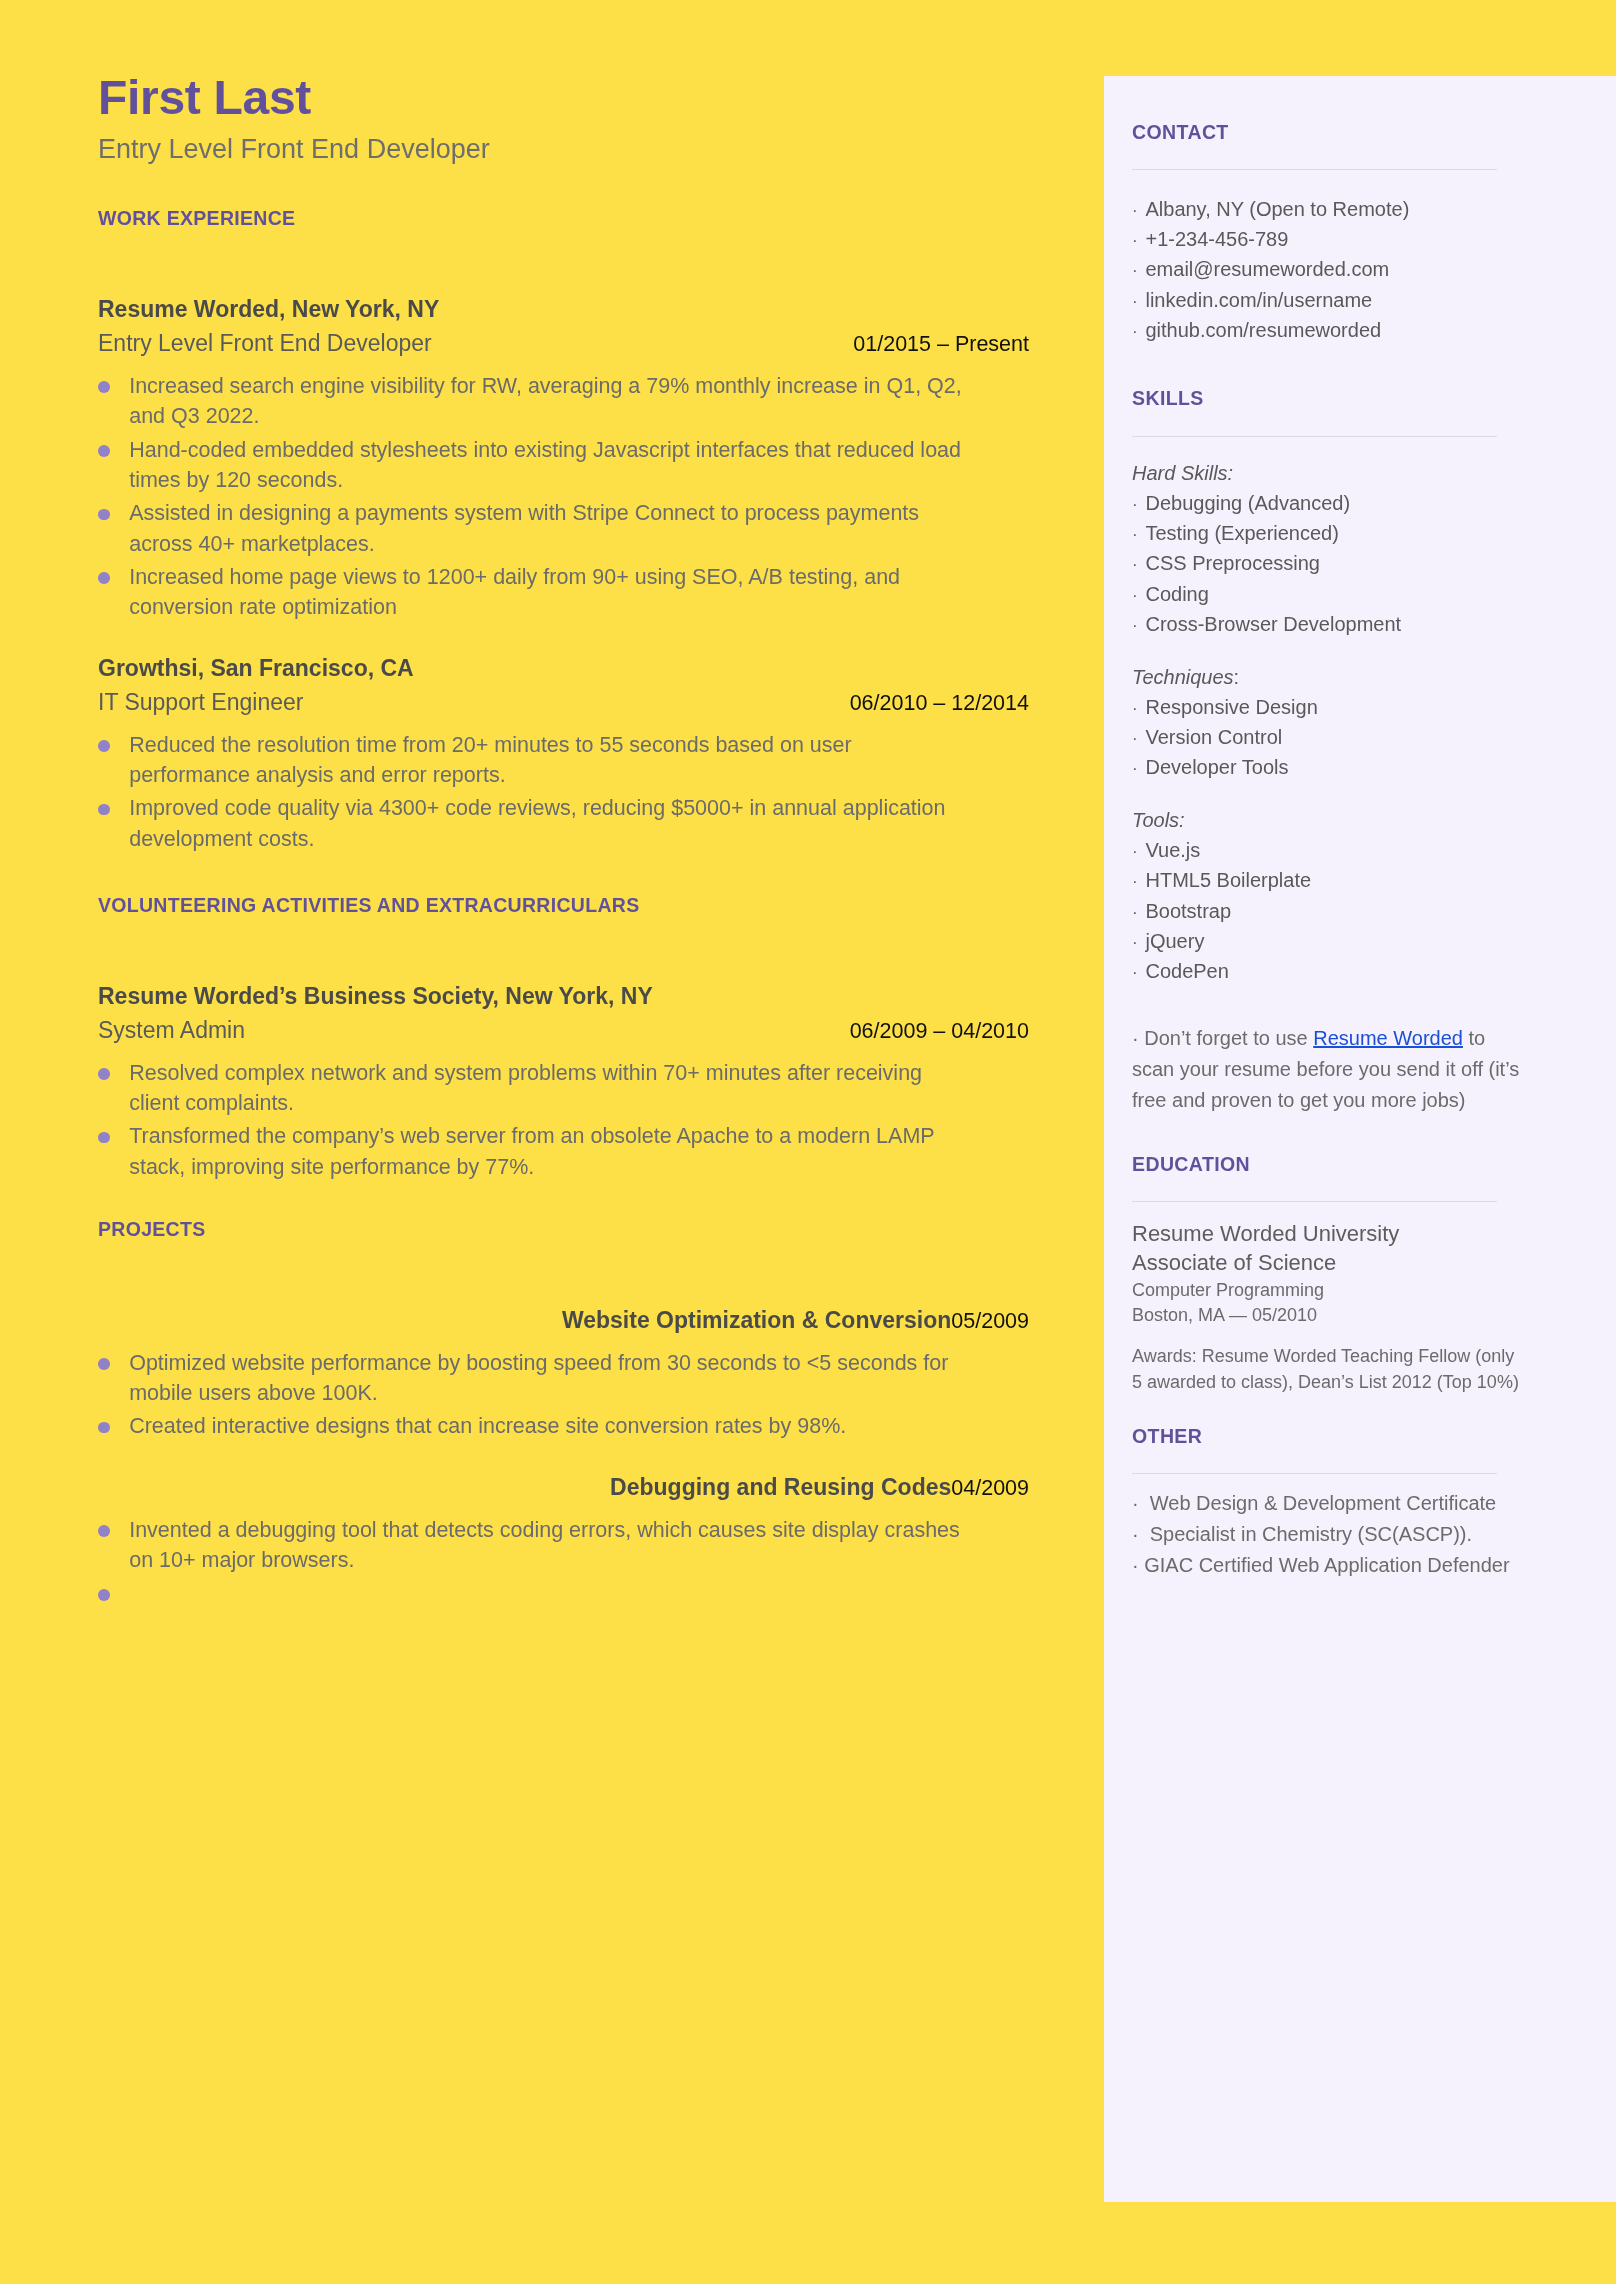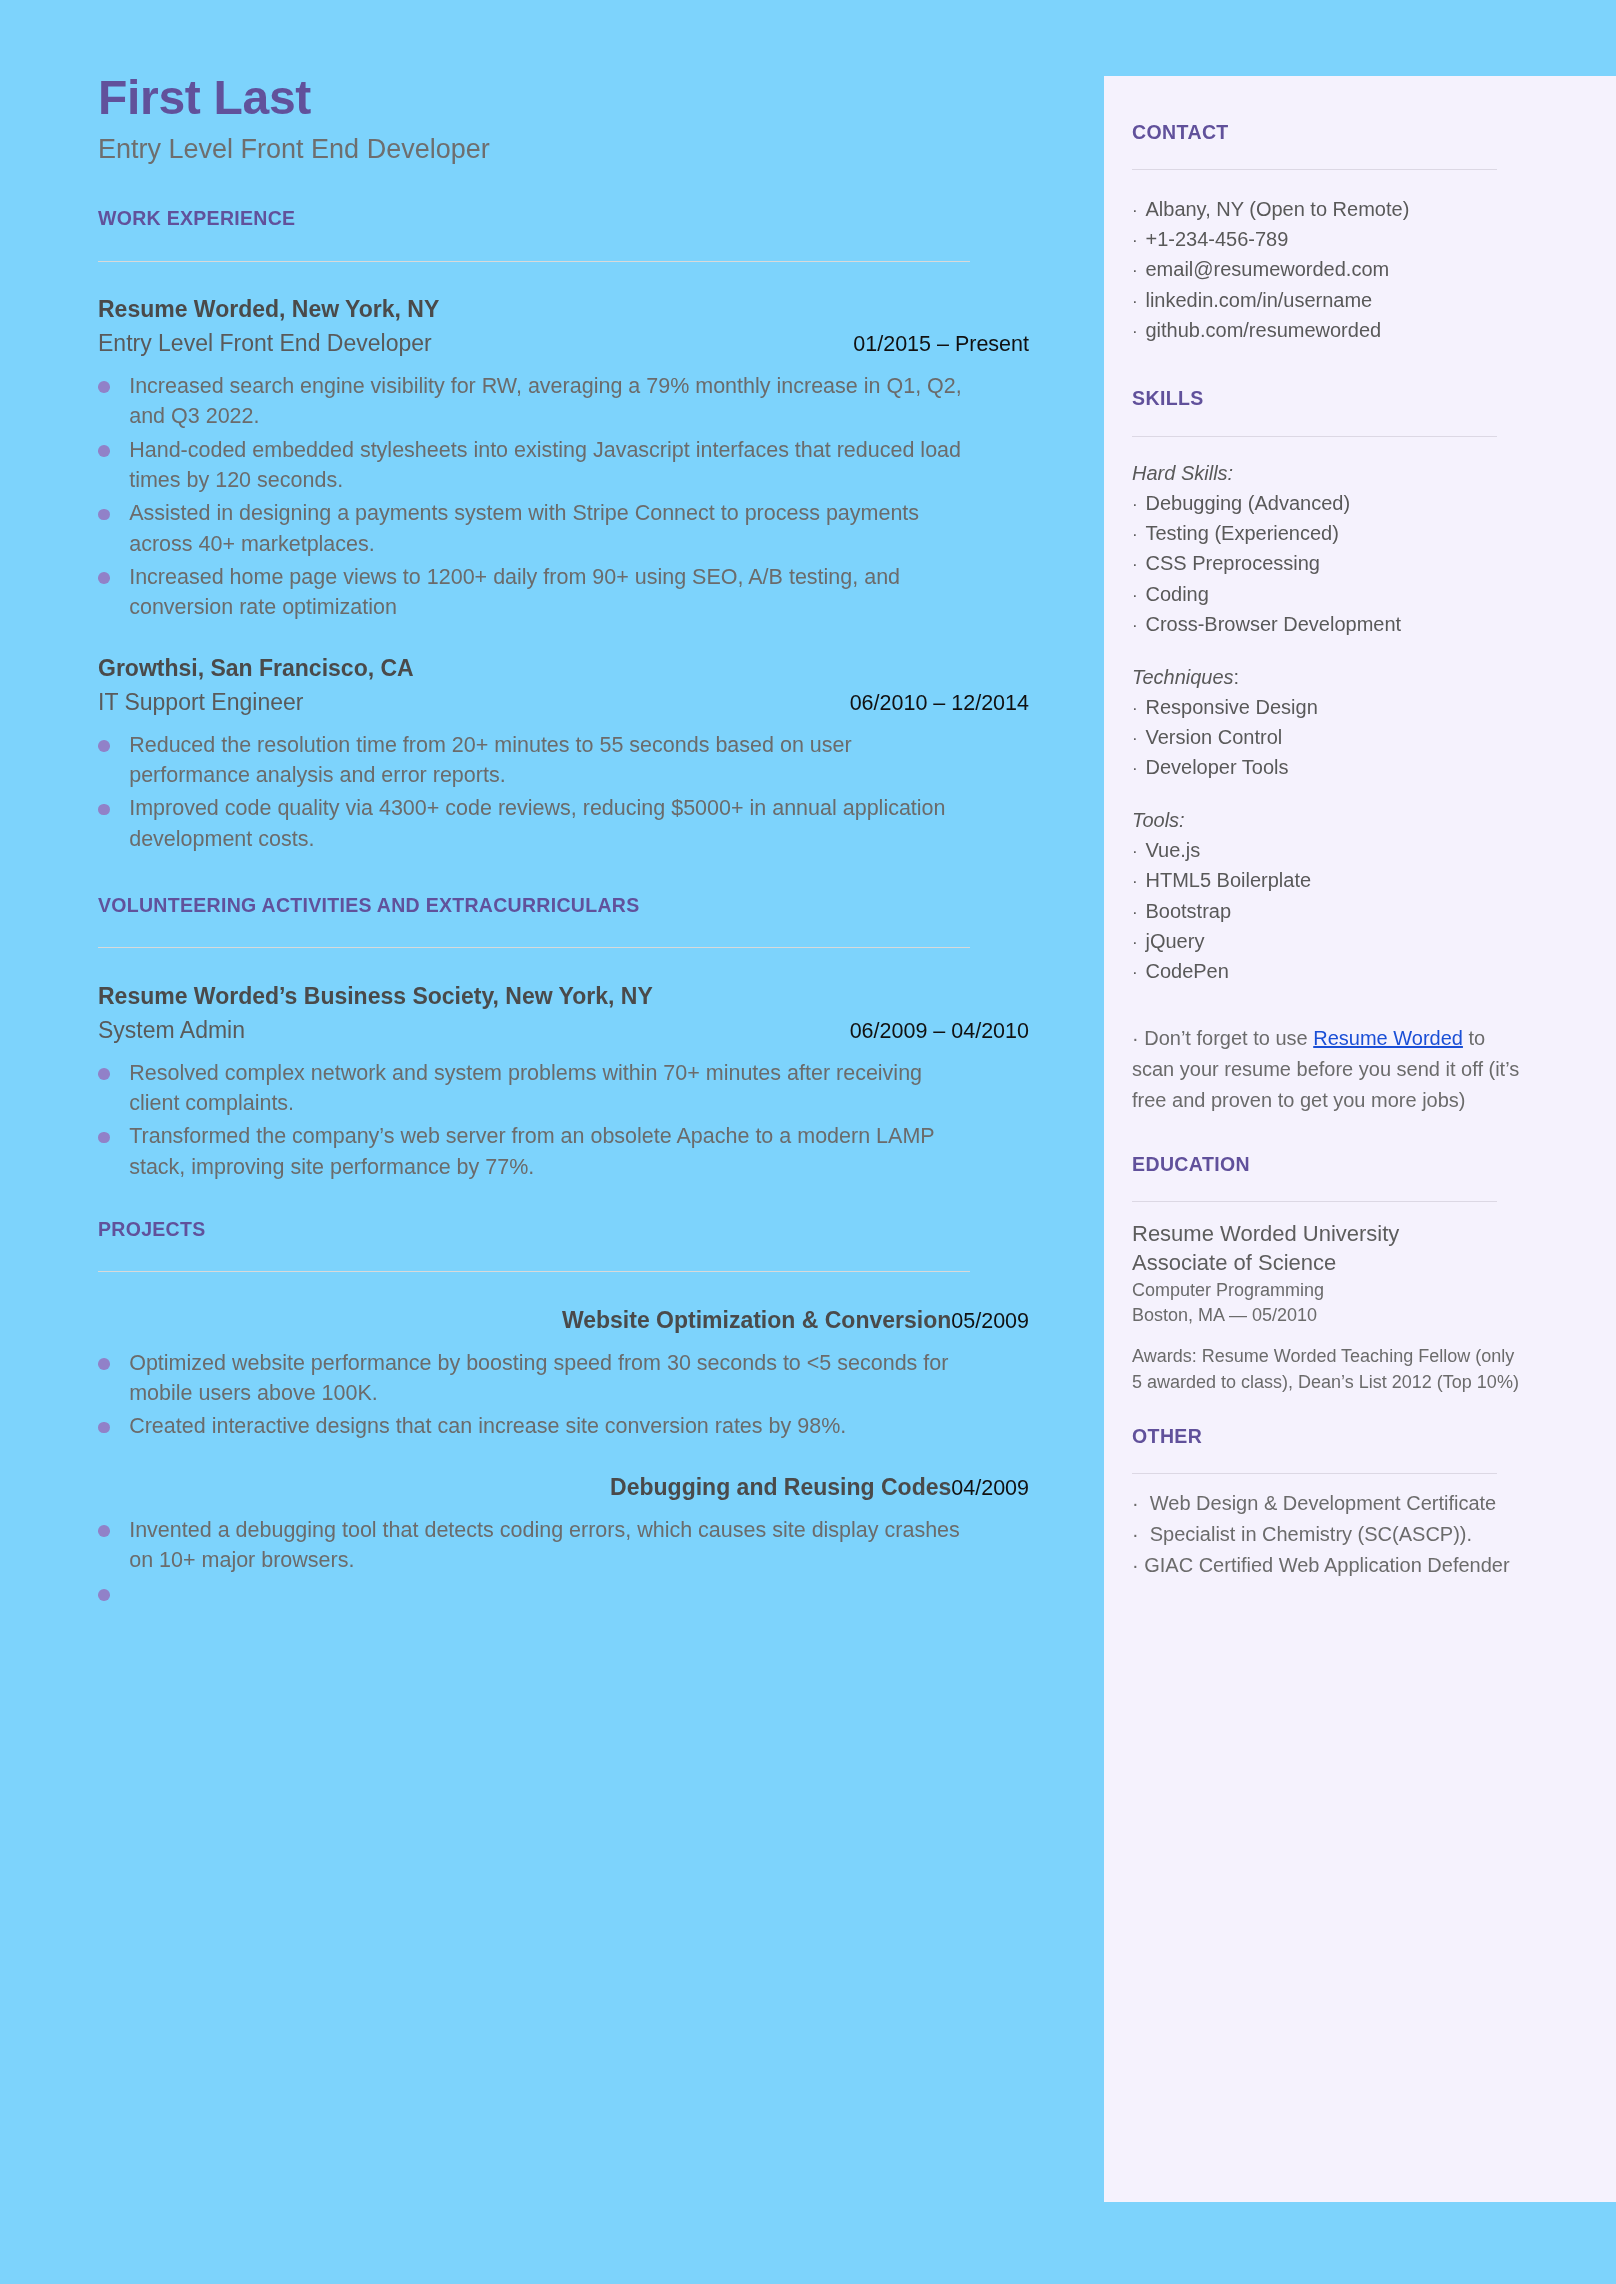--- a/index.html
+++ b/index.html
@@ -6,21 +6,21 @@
   html, body {
     width: 1617px;
     height: 2284px;
     background: #ffffff;
     font-family: "Liberation Sans", sans-serif;
   }
   .page {
     position: relative;
     width: 1617px;
     height: 2284px;
-    background: #7dd3fc;
+    background: #fde047;
     overflow: hidden;
   }
 
   
   .sidebar {
     position: absolute;
     left: 1104px;
     top: 76px;
     width: 513px;
     height: 2126px;

